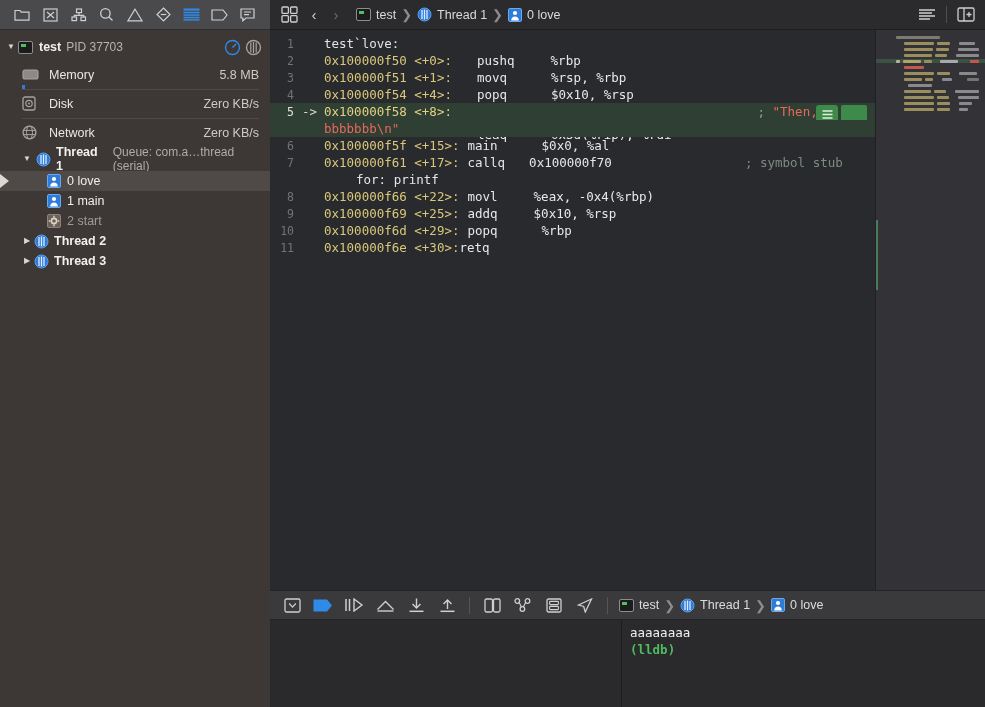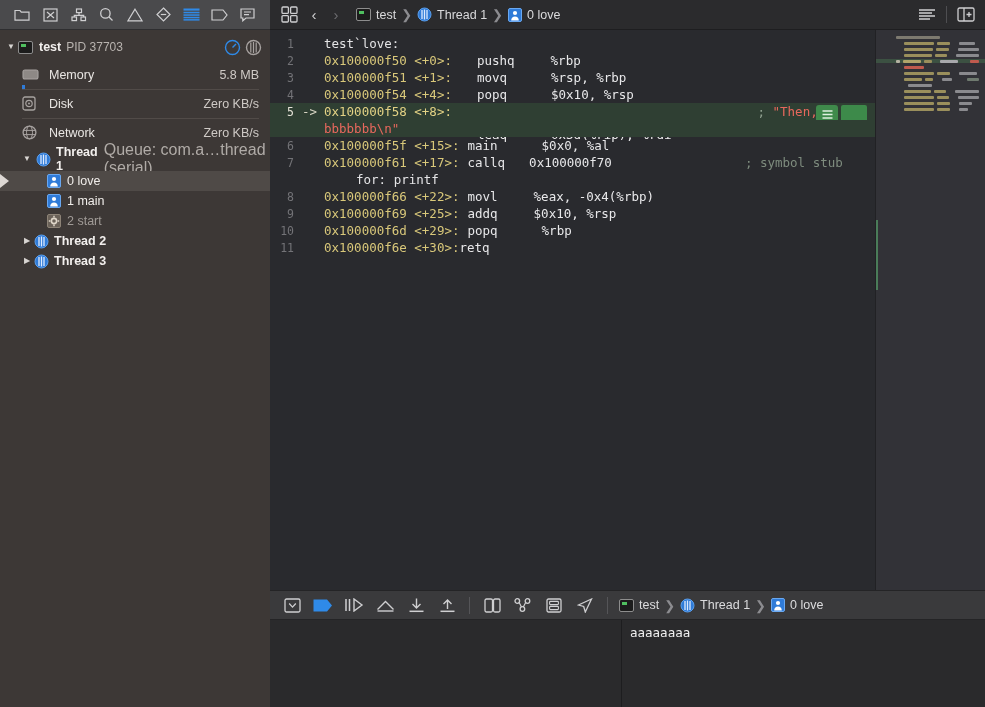--- a/index.html
+++ b/index.html
@@ -38,21 +38,21 @@
   .stat-sep::before { content: ""; position: absolute; top: 0; left: 22px; right: 11px; height: 1px; background: #514b48; }
   .stat-ico { width: 18px; height: 15px; flex: none; margin-right: 9px; display: flex; align-items: center; }
   .stat-label { color: #e9e6e3; font-size: 12.5px; }
   .stat-val { margin-left: auto; color: #cfcac6; font-size: 12.5px; }
   .mem-bar { position: absolute; left: 22px; bottom: 0px; width: 3px; height: 4px; background: #2f7bd8; }
 
   .thread-head { display: flex; align-items: center; height: 24px; padding-left: 20px; }
   .thread-head .twisty { margin-right: 2px; }
   .thr-ico { width: 15px; height: 15px; flex: none; margin-right: 5px; }
   .thr-name { color: #f2efed; font-size: 12.5px; font-weight: bold; }
-  .thr-queue { color: #b0aba7; font-size: 16px; margin-left: 6px; }
+  .thr-queue { color: #b0aba7; font-size: 12px; margin-left: 6px; }
 
   .frame-row { display: flex; align-items: center; height: 20px; padding-left: 47px; position: relative; }
   .frame-row.selected { background: #4f4a47; }
   .frame-row.selected::before {
     content: ""; position: absolute; left: 0; top: 3px;
     width: 0; height: 0; border-top: 7px solid transparent;
     border-bottom: 7px solid transparent; border-left: 9px solid #ddd8d4;
   }
   .fr-ico { width: 14px; height: 14px; flex: none; margin-right: 6px; }
   .fr-label { color: #f0edea; font-size: 12.5px; }
@@ -666,17 +666,18 @@
           </span>
           <span>0 love</span>
         </div>
       </div>
     </div>
 
     <div class="bottom">
       <div class="vars"></div>
       <div class="console">
         <div class="c-out">aaaaaaaa</div>
+        <div class="c-prompt">(lldb)</div>
       </div>
     </div>
 
   </div>
 </div>
 
 </body></html>

